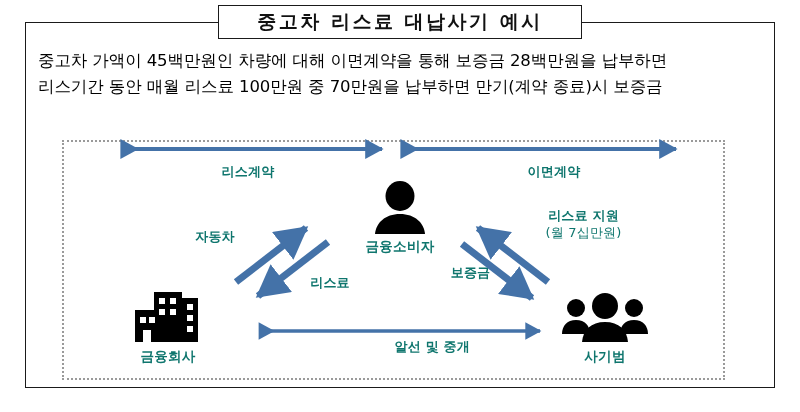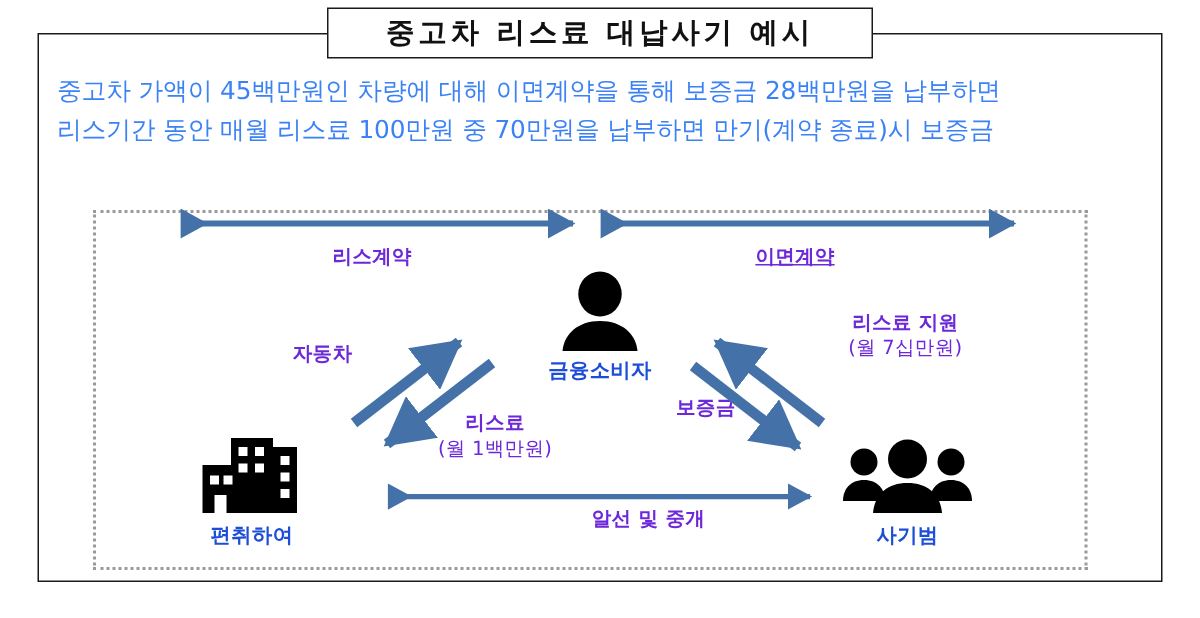--- a/index.html
+++ b/index.html
@@ -54,21 +54,21 @@
   #description {
     position: absolute;
     left: 38px;
     top: 48px;
     width: 726px;
     z-index: 3;
   }
   #description .desc-line {
     font-size: 16.5px;
     line-height: 26px;
-    color: #3b82f6;
+    color: #000000;
     white-space: nowrap;
     letter-spacing: -0.1px;
   }
 
   
   #diagram {
     position: absolute;
     left: 62px;
     top: 140px;
     width: 663px;
@@ -82,58 +82,58 @@
     position: absolute;
     display: flex;
     flex-direction: column;
     align-items: center;
     width: 120px;
   }
   .actor .actor-label {
     margin-top: 4px;
     font-size: 13.5px;
     font-weight: bold;
-    color: #1d4ed8;
+    color: #0f766e;
     white-space: nowrap;
     letter-spacing: 0.3px;
   }
   .actor .icon-wrap {
     height: 56px;
     display: flex;
     align-items: flex-end;
     justify-content: center;
   }
 
   #actor-consumer { left: 340px; top: 178px; }
   #actor-company  { left: 108px; top: 288px; }
   #actor-fraud    { left: 545px; top: 288px; }
 
   
   .arrow-label {
     position: absolute;
     text-align: center;
     font-size: 13px;
     font-weight: bold;
-    color: #6d28d9;
+    color: #0f766e;
     line-height: 17px;
     white-space: nowrap;
     letter-spacing: 0.2px;
   }
   .arrow-label .sub {
     display: block;
     font-size: 13px;
     font-weight: normal;
   }
 
   #label-lease-contract { left: 178px; top: 163px; width: 140px; }
-  #label-side-contract  { left: 460px; top: 163px; width: 140px; text-decoration: underline; }
+  #label-side-contract  { left: 484px; top: 163px; width: 140px; }
   #label-car            { left: 160px; top: 228px; width: 110px; }
   #label-lease-fee      { left: 270px; top: 274px; width: 120px; }
   #label-deposit        { left: 408px; top: 264px; width: 125px; }
-  #label-lease-support  { left: 536px; top: 207px; width: 135px; }
+  #label-lease-support  { left: 516px; top: 207px; width: 135px; }
   #label-broker         { left: 330px; top: 338px; width: 140px; text-align: right; }
 
   
   #arrow-layer {
     position: absolute;
     left: 0;
     top: 0;
     width: 800px;
     height: 412px;
     pointer-events: none;
@@ -205,21 +205,21 @@
       <rect x="38" y="6" width="6" height="6" fill="#ffffff"></rect>
       <rect x="27" y="17" width="6" height="6" fill="#ffffff"></rect>
       <rect x="38" y="17" width="6" height="6" fill="#ffffff"></rect>
 
       <path d="M3 18 L26 18 L26 50 L3 50 Z" fill="#000000"></path>
       <rect x="8" y="25" width="6" height="6" fill="#ffffff"></rect>
       <rect x="17" y="25" width="6" height="6" fill="#ffffff"></rect>
       <rect x="11" y="38" width="8" height="12" fill="#ffffff"></rect>
     </svg>
   </div>
-  <div class="actor-label">편취하여</div>
+  <div class="actor-label">금융회사</div>
 </div>
 
 <div class="actor" id="actor-fraud">
   <div class="icon-wrap">
     <svg width="86" height="52" viewBox="0 0 86 52">
 
       <circle cx="14" cy="16" r="9" fill="#000000"></circle>
       <path d="M14 28 C5 28 0 34 0 42 L28 42 C28 34 23 28 14 28 Z" fill="#000000"></path>
 
       <circle cx="72" cy="16" r="9" fill="#000000"></circle>
@@ -239,21 +239,20 @@
 <div class="arrow-label" id="label-side-contract">
   <span>이면계약</span>
 </div>
 
 <div class="arrow-label" id="label-car">
   <span>자동차</span>
 </div>
 
 <div class="arrow-label" id="label-lease-fee">
   <span>리스료</span>
-  <span class="sub">(월 1백만원)</span>
 </div>
 
 <div class="arrow-label" id="label-deposit">
   <span>보증금</span>
 </div>
 
 <div class="arrow-label" id="label-lease-support">
   <span>리스료 지원</span>
   <span class="sub">(월 7십만원)</span>
 </div>

